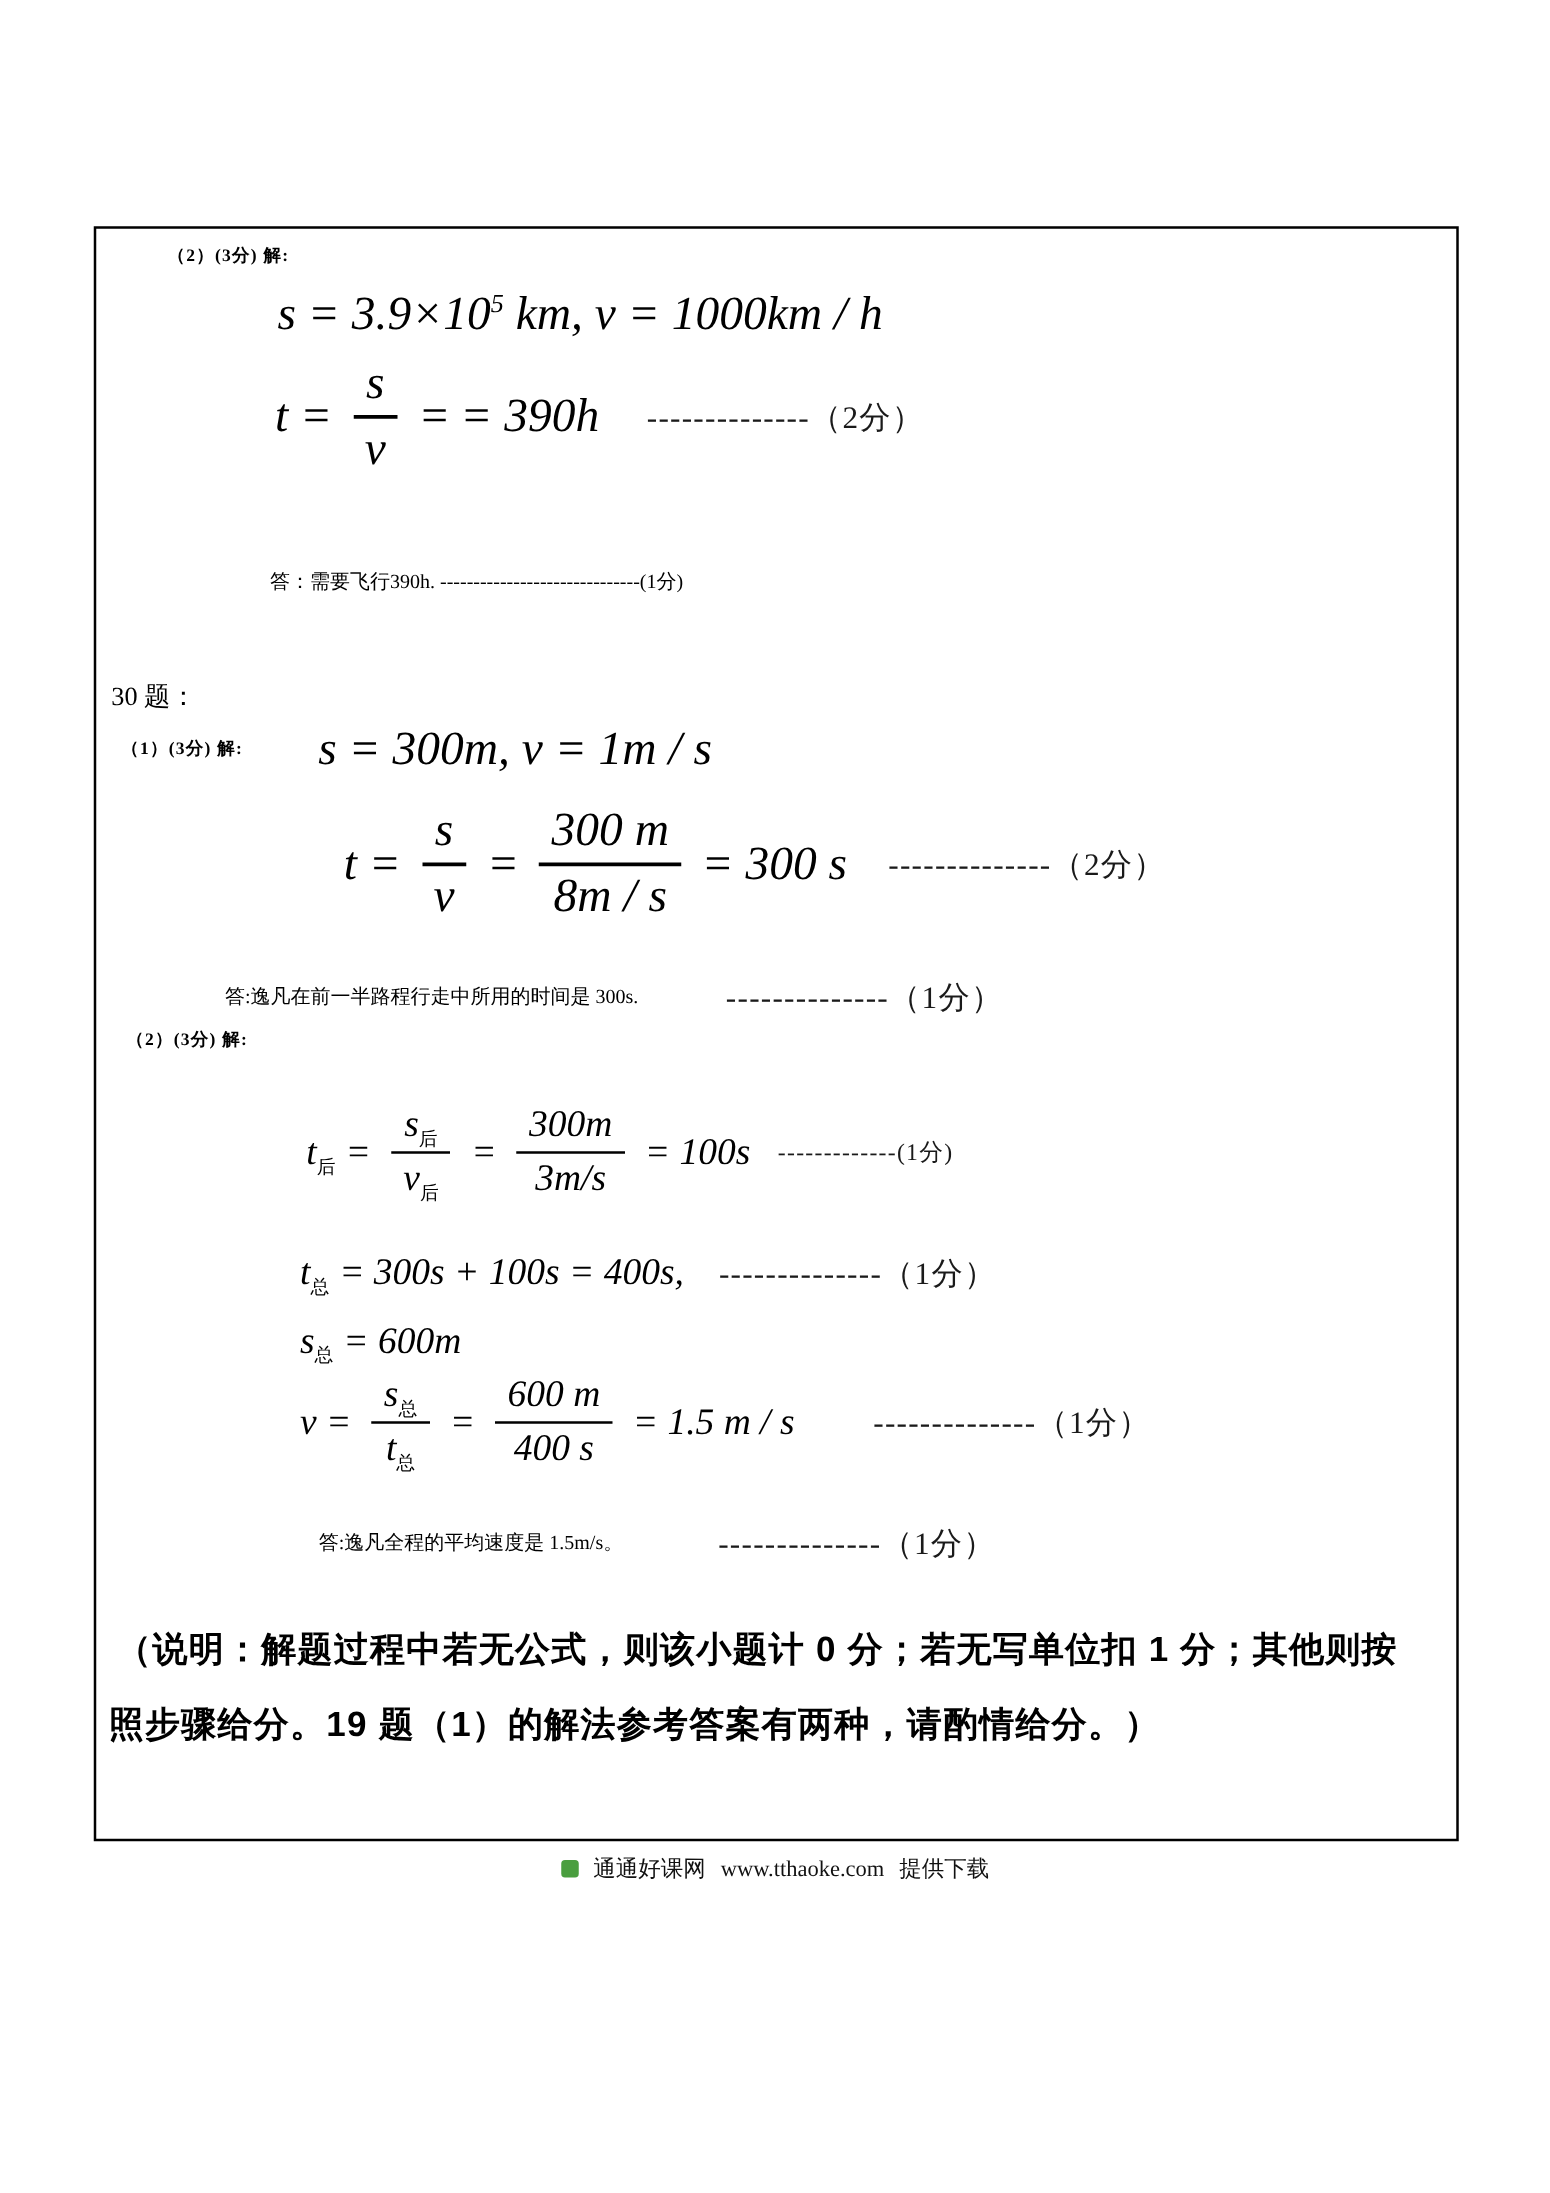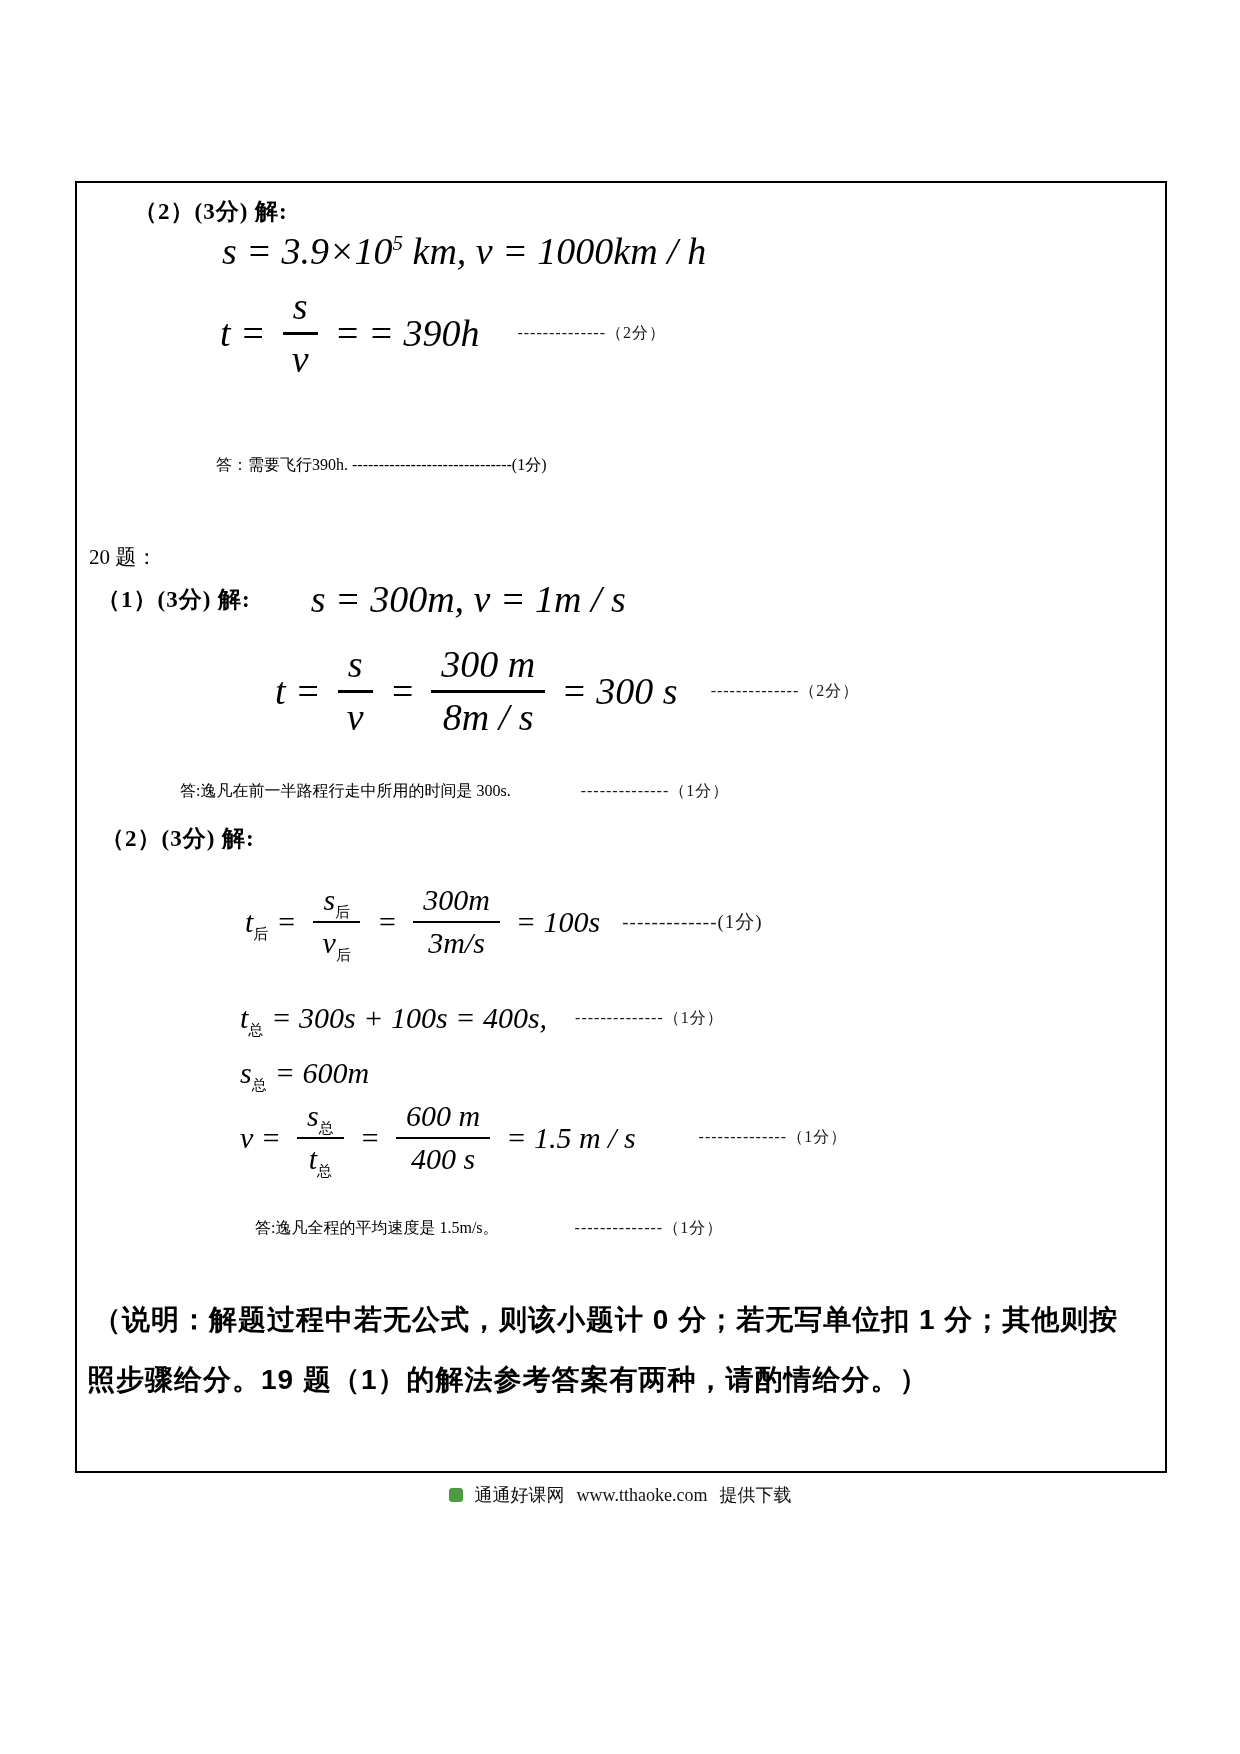--- a/index.html
+++ b/index.html
@@ -4,38 +4,38 @@
 <style>
   html, body { margin:0; padding:0; }
   body {
     width:1240px; height:1754px; background:#ffffff; color:#000;
     font-family:"Liberation Serif","DejaVu Serif",serif;
   }
   .page { position:relative; width:1240px; height:1754px; background:#fff; overflow:hidden; }
   .frame { position:absolute; left:75px; top:181px; width:1088px; height:1288px; border:2px solid #000; }
   .abs { position:absolute; }
 
-  .hdr { font-weight:bold; font-size:23px; letter-spacing:1px; white-space:nowrap; }
+  .hdr { font-weight:bold; font-size:14px; letter-spacing:1px; white-space:nowrap; }
   .cn  { font-size:16px; white-space:nowrap; }
 
   .math { font-family:"Liberation Serif",serif; font-style:italic; white-space:nowrap; }
   .m-lg { font-size:38px; }
   .m-md { font-size:30px; }
   .sup { font-size:0.55em; vertical-align:super; line-height:0; }
   .sub { font-size:0.5em; vertical-align:sub; line-height:0; font-style:normal; }
 
   .frac { display:inline-flex; flex-direction:column; align-items:center; vertical-align:middle; margin:0 8px; line-height:1.15; }
   .frac .num { border-bottom:2px solid #000; padding:0 10px 3px; }
   .frac .den { padding:3px 10px 0; }
   .m-lg.frac .num { border-bottom-width:3px; }
 
   .eq-row { display:flex; align-items:center; white-space:nowrap; gap:8px; }
   .eq-row > * { flex:0 0 auto; }
 
-  .dash-group { font-style:normal; font-size:16px; color:#1a1a1a; letter-spacing:1px; white-space:nowrap; }
+  .dash-group { font-style:normal; font-size:25px; color:#1a1a1a; letter-spacing:1px; white-space:nowrap; }
   .dash-sm { font-size:19px; }
 
   .note { font-family:"Liberation Sans","DejaVu Sans",sans-serif; font-weight:bold; font-size:28px; letter-spacing:1px; white-space:nowrap; }
 
   .footer { position:absolute; left:0; top:1483px; width:100%; display:flex; justify-content:center; align-items:center; gap:12px; font-size:18px; color:#111; }
   .site-icon { width:14px; height:14px; background:#4a9e3f; border-radius:3px; display:inline-block; }
 </style>
 </head>
 <body>
 
@@ -54,21 +54,21 @@
         <span class="num">s</span>
         <span class="den">v</span>
       </span>
       <span class="math m-lg">=</span>
       <span class="math m-lg">= 390h</span>
       <span class="dash-group" style="margin-left:30px;"><span>--------------</span><span>（2分）</span></span>
     </div>
 
     <div class="abs cn" style="left:139px; top:272px;">答：需要飞行390h. ------------------------------(1分)</div>
 
-    <div class="abs cn" style="left:12px; top:360px; font-size:21px;">20 题：</div>
+    <div class="abs cn" style="left:12px; top:360px; font-size:21px;">30 题：</div>
 
     <div class="abs eq-row" style="left:20px; top:394px; gap:60px;">
       <span class="hdr">（1）(3分) 解:</span>
       <span class="math m-lg">s = 300m, v = 1m / s</span>
     </div>
 
     <div class="abs eq-row" style="left:198px; top:460px;">
       <span class="math m-lg">t =</span>
       <span class="math m-lg frac">
         <span class="num">s</span>

